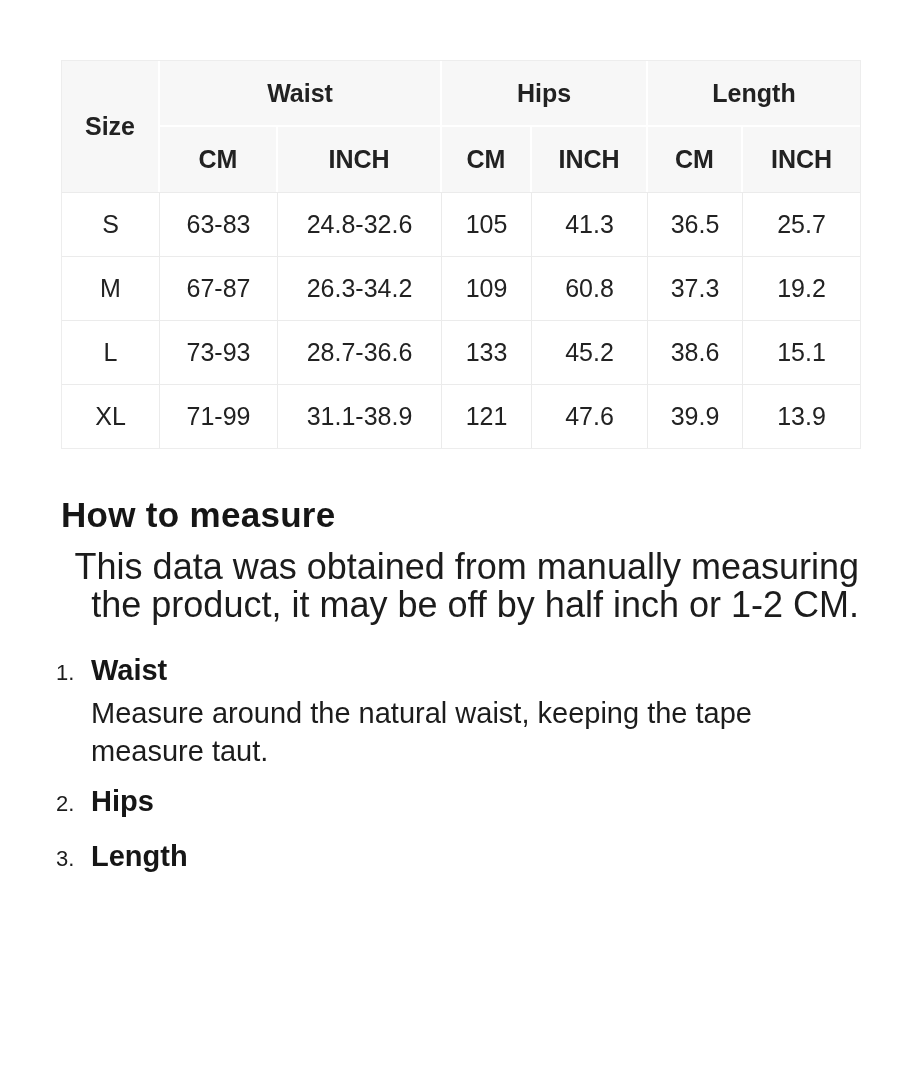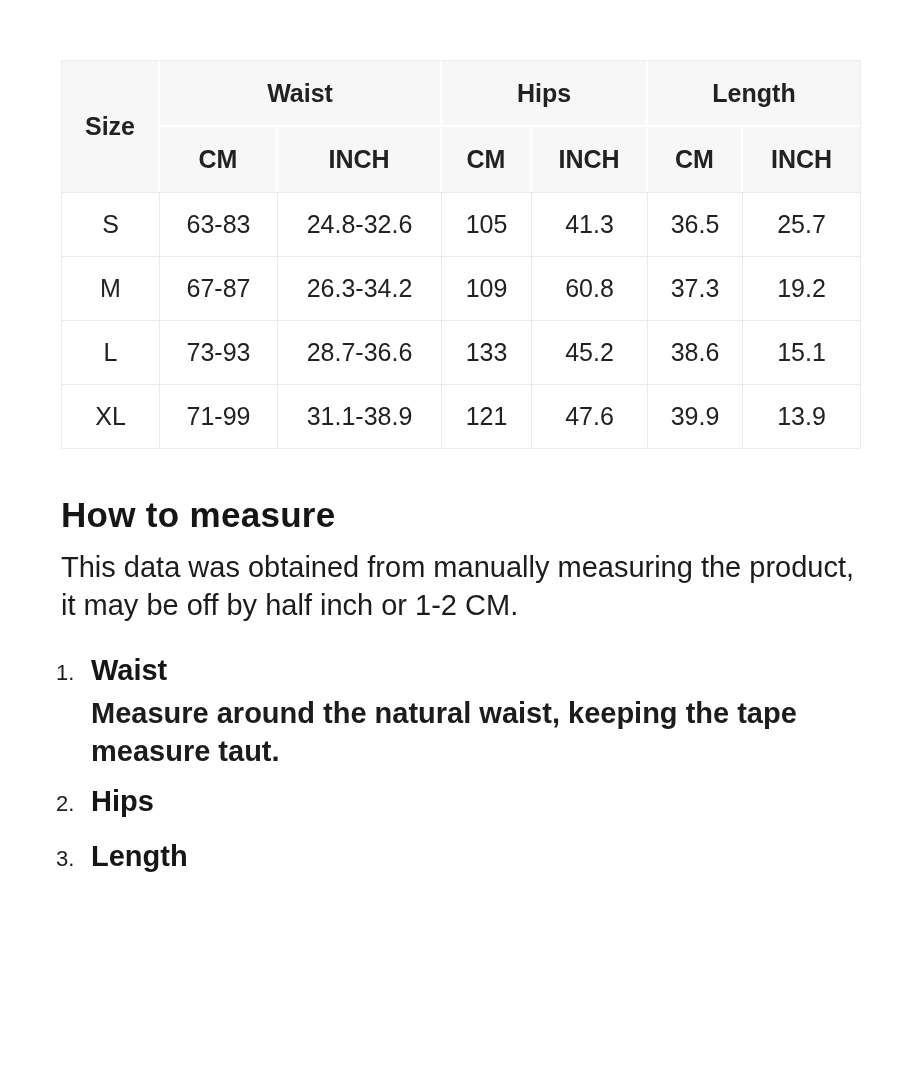--- a/index.html
+++ b/index.html
@@ -56,25 +56,26 @@
   
   h2.section-title {
     font-size: 35px;
     line-height: 42px;
     font-weight: bold;
     letter-spacing: 0.3px;
     color: #161616;
     margin: 45px 0 0 0;
   }
   p.intro {
-    font-size: 29px;
+    font-size: 36px;
     line-height: 38px;
     margin: 12px 0 28px 0;
     max-width: 800px;
     color: #1c1c1c;
+    text-align: right;
   }
   .measure-list { margin-left: -5px; }
   .measure-item {
     display: flex;
     align-items: baseline;
     margin-bottom: 13px;
   }
   .item-number {
     flex: 0 0 35px;
     width: 35px;
@@ -87,21 +88,20 @@
     line-height: 36px;
     font-weight: bold;
     color: #161616;
     margin: 0 0 6px 0;
   }
   .item-desc {
     font-size: 29px;
     line-height: 38px;
     color: #1c1c1c;
     margin: 0;
-    font-weight: bold;
   }
 </style>
 </head>
 <body>
 
 <div class="page">
 
   <div class="table-wrap">
     <table class="size-chart">
       <colgroup>

